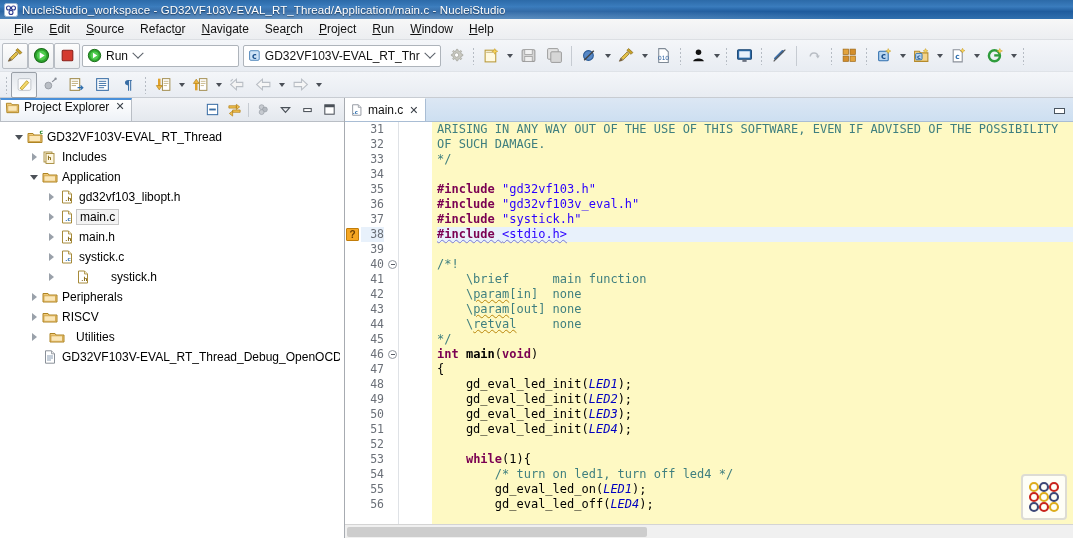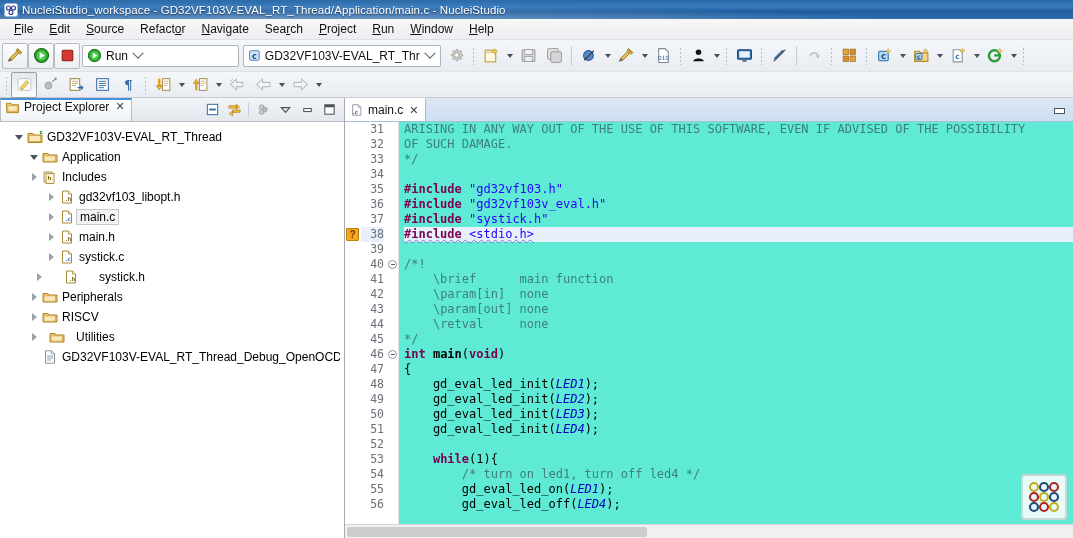--- a/index.html
+++ b/index.html
@@ -306,37 +306,39 @@
   .code {
     flex: 1 1 auto;
     min-width: 0;
     position: relative;
     font-family: "DejaVu Sans Mono", monospace;
     font-size: 12px;
     line-height: 15px;
     white-space: pre;
     overflow: hidden;
     padding-left: 5px;
-    background: #5eead4;
+    background: #fef9c3;
+    margin-left: 33px;
   }
   .ln { height: 15px; line-height: 15px; }
   .gutter .ln { padding-right: 0; }
   .hl-line { background: #e8f1fb; }
 
   
   .c-comment { color: #3f7f7f; }
   .c-pp      { color: #7b0052; font-weight: bold; }
   .c-str     { color: #2a00ff; }
   .c-kw      { color: #7b0052; font-weight: bold; }
   .c-type    { color: #7b0052; font-weight: bold; }
   .c-fn      { color: #000000; font-weight: bold; }
   .c-const   { color: #0000c0; font-style: italic; }
   .c-plain   { color: #000000; }
 
   .squiggle {
+    text-decoration: underline;
     text-decoration-style: wavy;
     text-decoration-color: #b8860b;
     text-decoration-thickness: 1px;
   }
   .squiggle-blue {
     text-decoration: underline;
     text-decoration-style: wavy;
     text-decoration-color: #7a7ad0;
     text-decoration-thickness: 1px;
   }
@@ -802,40 +804,40 @@
             <span class="ticon">
               <svg width="16" height="16" viewBox="0 0 16 16">
                 <path d="M1 4.5 h5 l1 1.5 h8 v7.5 h-14 z" fill="#f0c978" stroke="#ad8424" stroke-width="1"></path>
                 <path d="M2 6.5 h11.5 v6 h-11.5 z" fill="#fbe7b8" stroke="#c79a3a" stroke-width=".7"></path>
                 <text x="12.5" y="5.2" font-size="6" font-weight="bold" fill="#2f8a2f" font-family="DejaVu Sans, sans-serif">c</text>
               </svg>
             </span>
             <span class="tlabel">GD32VF103V-EVAL_RT_Thread</span>
           </div>
           <div class="trow" style="padding-left: 27px;">
-            <span class="twisty open"></span>
-            <span class="ticon">
-              <svg width="16" height="16" viewBox="0 0 16 16">
-                <path d="M1 4.5 h5 l1 1.5 h8 v7 h-14 z" fill="#f0c978" stroke="#ad8424" stroke-width="1"></path>
-                <path d="M2 6.8 h11.5 v5.5 h-11.5 z" fill="#fbe7b8" stroke="#c79a3a" stroke-width=".7"></path>
-              </svg>
-            </span>
-            <span class="tlabel">Application</span>
-          </div>
-          <div class="trow" style="padding-left: 27px;">
             <span class="twisty closed"></span>
             <span class="ticon">
               <svg width="16" height="16" viewBox="0 0 16 16">
                 <rect x="2" y="3" width="8" height="10" fill="#fdf6e0" stroke="#a68a3a" stroke-width=".9"></rect>
                 <rect x="4" y="4.5" width="8" height="10" fill="#fdf6e0" stroke="#a68a3a" stroke-width=".9"></rect>
                 <text x="5.4" y="10.5" font-size="5.5" font-weight="bold" fill="#8a6d1b" font-family="DejaVu Sans, sans-serif">h</text>
               </svg>
             </span>
             <span class="tlabel">Includes</span>
           </div>
+          <div class="trow" style="padding-left: 27px;">
+            <span class="twisty open"></span>
+            <span class="ticon">
+              <svg width="16" height="16" viewBox="0 0 16 16">
+                <path d="M1 4.5 h5 l1 1.5 h8 v7 h-14 z" fill="#f0c978" stroke="#ad8424" stroke-width="1"></path>
+                <path d="M2 6.8 h11.5 v5.5 h-11.5 z" fill="#fbe7b8" stroke="#c79a3a" stroke-width=".7"></path>
+              </svg>
+            </span>
+            <span class="tlabel">Application</span>
+          </div>
           <div class="trow" style="padding-left: 44px;">
             <span class="twisty closed"></span>
             <span class="ticon">
               <svg width="16" height="16" viewBox="0 0 16 16">
                 <path d="M3.5 2 h6 L12.5 5 v9 h-9 z" fill="#ffffff" stroke="#a68a3a" stroke-width="1"></path>
                 <path d="M9.5 2 v3 h3" fill="#f2e9c8" stroke="#a68a3a" stroke-width=".8"></path>
                 <text x="6.3" y="11.8" font-size="5.5" font-weight="bold" fill="#8a6d1b" font-family="DejaVu Sans, sans-serif">.h</text>
               </svg>
             </span>
             <span class="tlabel">gd32vf103_libopt.h</span>
@@ -866,21 +868,21 @@
             <span class="twisty closed"></span>
             <span class="ticon">
               <svg width="16" height="16" viewBox="0 0 16 16">
                 <path d="M3.5 2 h6 L12.5 5 v9 h-9 z" fill="#ffffff" stroke="#a68a3a" stroke-width="1"></path>
                 <path d="M9.5 2 v3 h3" fill="#f2e9c8" stroke="#a68a3a" stroke-width=".8"></path>
                 <text x="6.3" y="11.8" font-size="5.5" font-weight="bold" fill="#2f6fae" font-family="DejaVu Sans, sans-serif">.c</text>
               </svg>
             </span>
             <span class="tlabel">systick.c</span>
           </div>
-          <div class="trow" style="padding-left: 32px; gap: 16px;">
+          <div class="trow" style="padding-left: 44px; gap: 16px;">
             <span class="twisty closed"></span>
             <span class="ticon">
               <svg width="16" height="16" viewBox="0 0 16 16">
                 <path d="M3.5 2 h6 L12.5 5 v9 h-9 z" fill="#ffffff" stroke="#a68a3a" stroke-width="1"></path>
                 <path d="M9.5 2 v3 h3" fill="#f2e9c8" stroke="#a68a3a" stroke-width=".8"></path>
                 <text x="6.3" y="11.8" font-size="5.5" font-weight="bold" fill="#8a6d1b" font-family="DejaVu Sans, sans-serif">.h</text>
               </svg>
             </span>
             <span class="tlabel">systick.h</span>
           </div>

